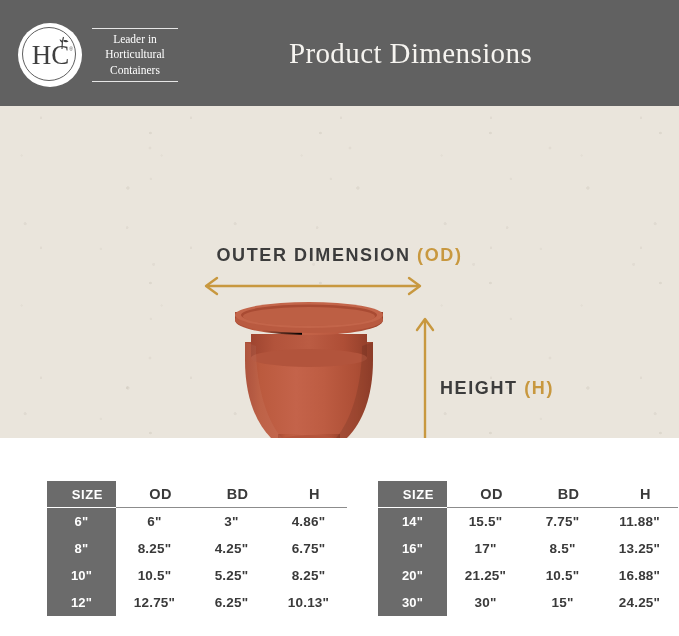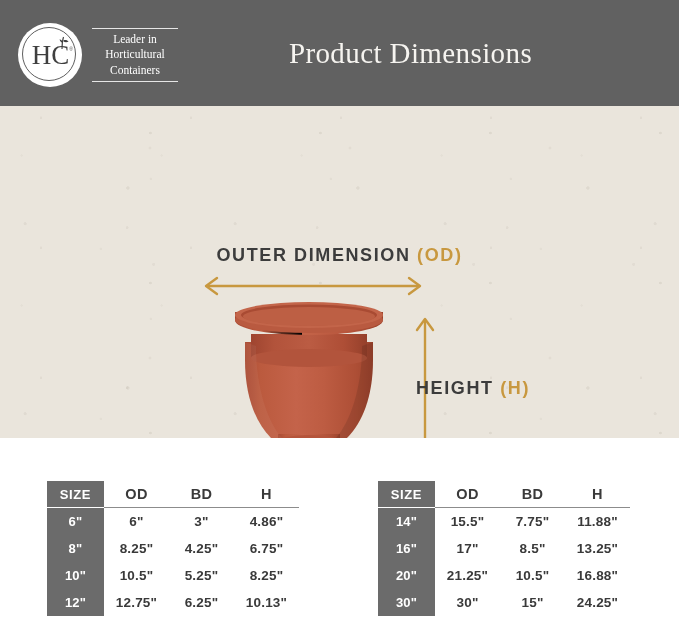--- a/index.html
+++ b/index.html
@@ -148,21 +148,21 @@
     position: absolute;
     color: #3c3c3c;
     font-size: 18px;
     font-weight: bold;
     letter-spacing: 1.6px;
     white-space: nowrap;
   }
   .dim-label .accent { color: #c8983f; }
 
   #label-od { left: 0; top: 139px; width: 679px; text-align: center; }
-  #label-h  { left: 416px; top: 272px; text-align: center; }
+  #label-h  { left: 440px; top: 272px; text-align: center; }
 
   .arrow-svg { position: absolute; }
   #arrow-od { left: 198px; top: 168px; }
   #arrow-h  { left: 412px; top: 205px; }
 
   #pot { position: absolute; left: 226px; top: 196px; }
 
   
   .size-table {
     position: absolute;
@@ -184,20 +184,21 @@
   .col-size { width: 57px; }
   .col-val  { width: 65px; }
 
   .size-table thead th {
     height: 26px;
     font-size: 14.5px;
     color: #3a3a3a;
     letter-spacing: 0.4px;
     border-bottom: 1.3px solid #8c8c8c;
     vertical-align: middle;
+    padding-left: 12px;
   }
   .size-table thead th.hdr-size {
     background: #6b6b6b;
     color: #ffffff;
     font-weight: bold;
     font-size: 13px;
     letter-spacing: 0.6px;
     border-bottom: 1.3px solid #ffffff;
   }
   .size-table tbody td {

